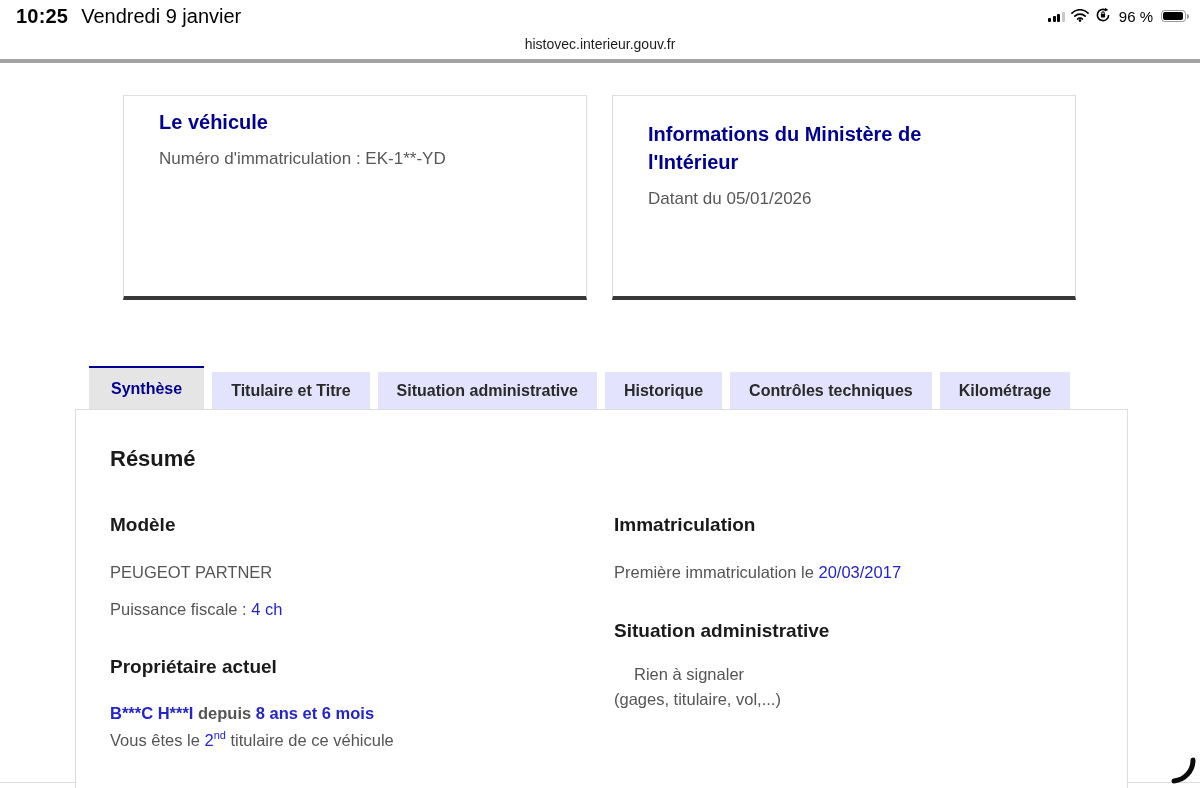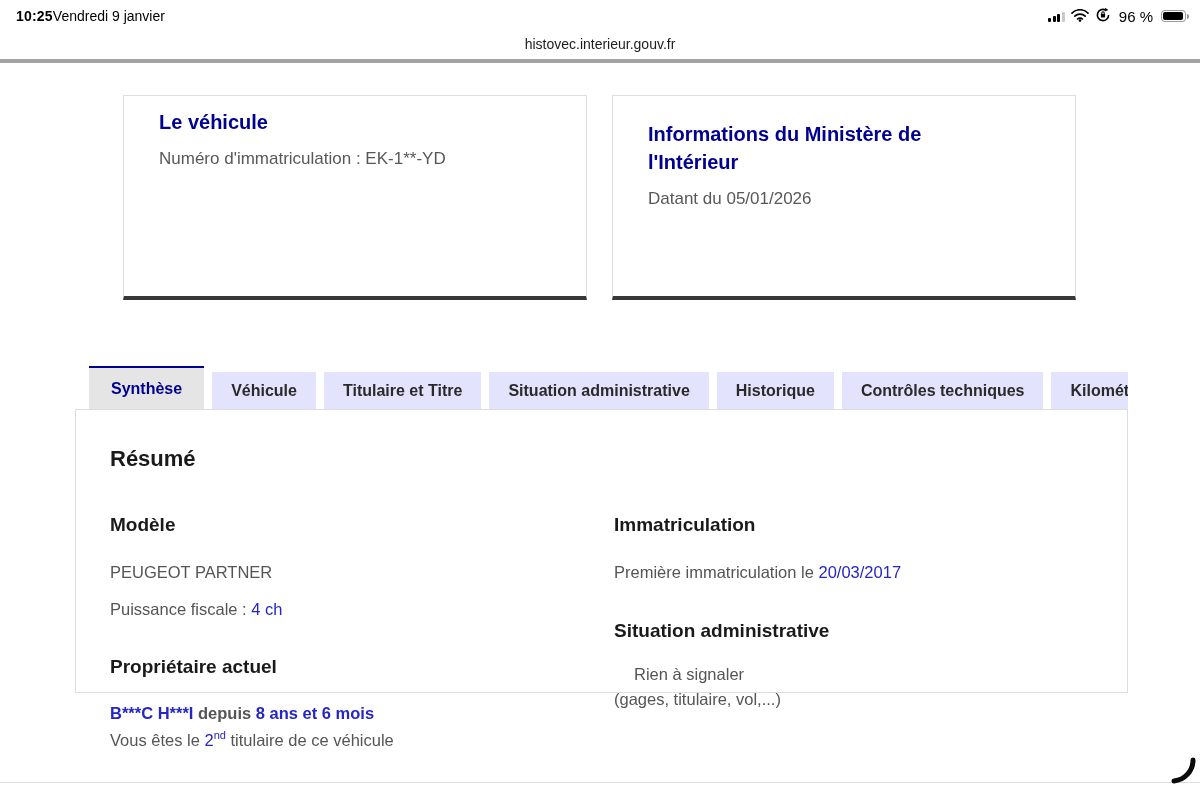--- a/index.html
+++ b/index.html
@@ -3,21 +3,21 @@
 <meta charset="utf-8">
 <style>
   * { margin:0; padding:0; box-sizing:border-box; }
   html,body { width:1200px; height:788px; background:#fff; overflow:hidden;
               font-family:"Liberation Sans", sans-serif; }
 
   
   .status-bar { position:absolute; top:0; left:0; width:1200px; height:30px;
                 display:flex; justify-content:space-between; align-items:center;
                 padding:2px 14px 0 16px; background:#fff; }
-  .sb-left { display:flex; align-items:baseline; font-size:14px; color:#000; }
+  .sb-left { display:flex; gap:13px; align-items:baseline; font-size:20px; color:#000; }
   .sb-time { font-weight:700; letter-spacing:.2px; }
   .sb-date { font-weight:500; }
   .sb-right { display:flex; gap:6px; align-items:center; font-size:15px; color:#000; }
   .cell-bars { display:flex; align-items:flex-end; gap:1.5px; height:11px; }
   .cell-bars i { width:3px; border-radius:1px; background:#000; display:block; }
   .cell-bars i.dim { background:#c9c9c9; }
   .batt-pct { font-weight:500; margin-left:2px; }
   .battery { position:relative; width:25px; height:12px; border:1px solid rgba(0,0,0,.4);
              border-radius:3.5px; margin-left:2px; }
   .battery .fill { position:absolute; left:1px; top:1px; bottom:1px; width:88%;
@@ -42,21 +42,21 @@
   
   .tab-wrap { position:absolute; top:365px; left:75px; width:1053px; }
   .tab-list { display:flex; gap:8px; align-items:flex-end; height:44px;
               padding-left:14px; overflow:hidden; position:relative; z-index:2; }
   .tab { flex:none; height:37px; display:flex; align-items:center; padding:0 19px;
          background:#e3e3fd; color:#2a2a2a; font-size:16px; font-weight:700;
          white-space:nowrap; cursor:pointer; }
   .tab.active { height:44px; background:#e5e5e5; color:#000091;
                 border-top:2px solid #000091; margin-bottom:-1px;
                 position:relative; z-index:3; padding:0 22px; }
-  .panel { position:relative; z-index:1; height:284px; background:#fff;
+  .panel { position:relative; z-index:1; height:380px; background:#fff;
            border:1px solid #ddd; padding:36px 34px; }
   .panel h2 { font-size:22px; font-weight:700; color:#1a1a1a; }
   .grid { display:grid; grid-template-columns:504px 1fr; margin-top:42px; }
   .panel h3 { font-size:19px; font-weight:700; color:#1a1a1a; }
   .panel p { font-size:16.5px; color:#555; line-height:1.55; }
   .blue { color:#2525c8; }
   .mt-24 { margin-top:24px; } .mt-12 { margin-top:11px; }
   .mt-34 { margin-top:34px; } .mt-6 { margin-top:23px;font-weight:bold; }
   .mt-20 { margin-top:20px; }
   .indent { padding-left:20px; }
@@ -117,21 +117,20 @@
   </div>
   <div class="card">
     <div class="card-title wrap">Informations du Ministère de l'Intérieur</div>
     <div class="card-body">Datant du 05/01/2026</div>
   </div>
 </div>
 
 <div class="tab-wrap">
   <div class="tab-list">
     <div class="tab active">Synthèse</div>
-    <div class="tab">Véhicule</div>
     <div class="tab">Titulaire et Titre</div>
     <div class="tab">Situation administrative</div>
     <div class="tab">Historique</div>
     <div class="tab">Contrôles techniques</div>
     <div class="tab">Kilométrage</div>
   </div>
 
   <div class="panel">
     <h2>Résumé</h2>
 

